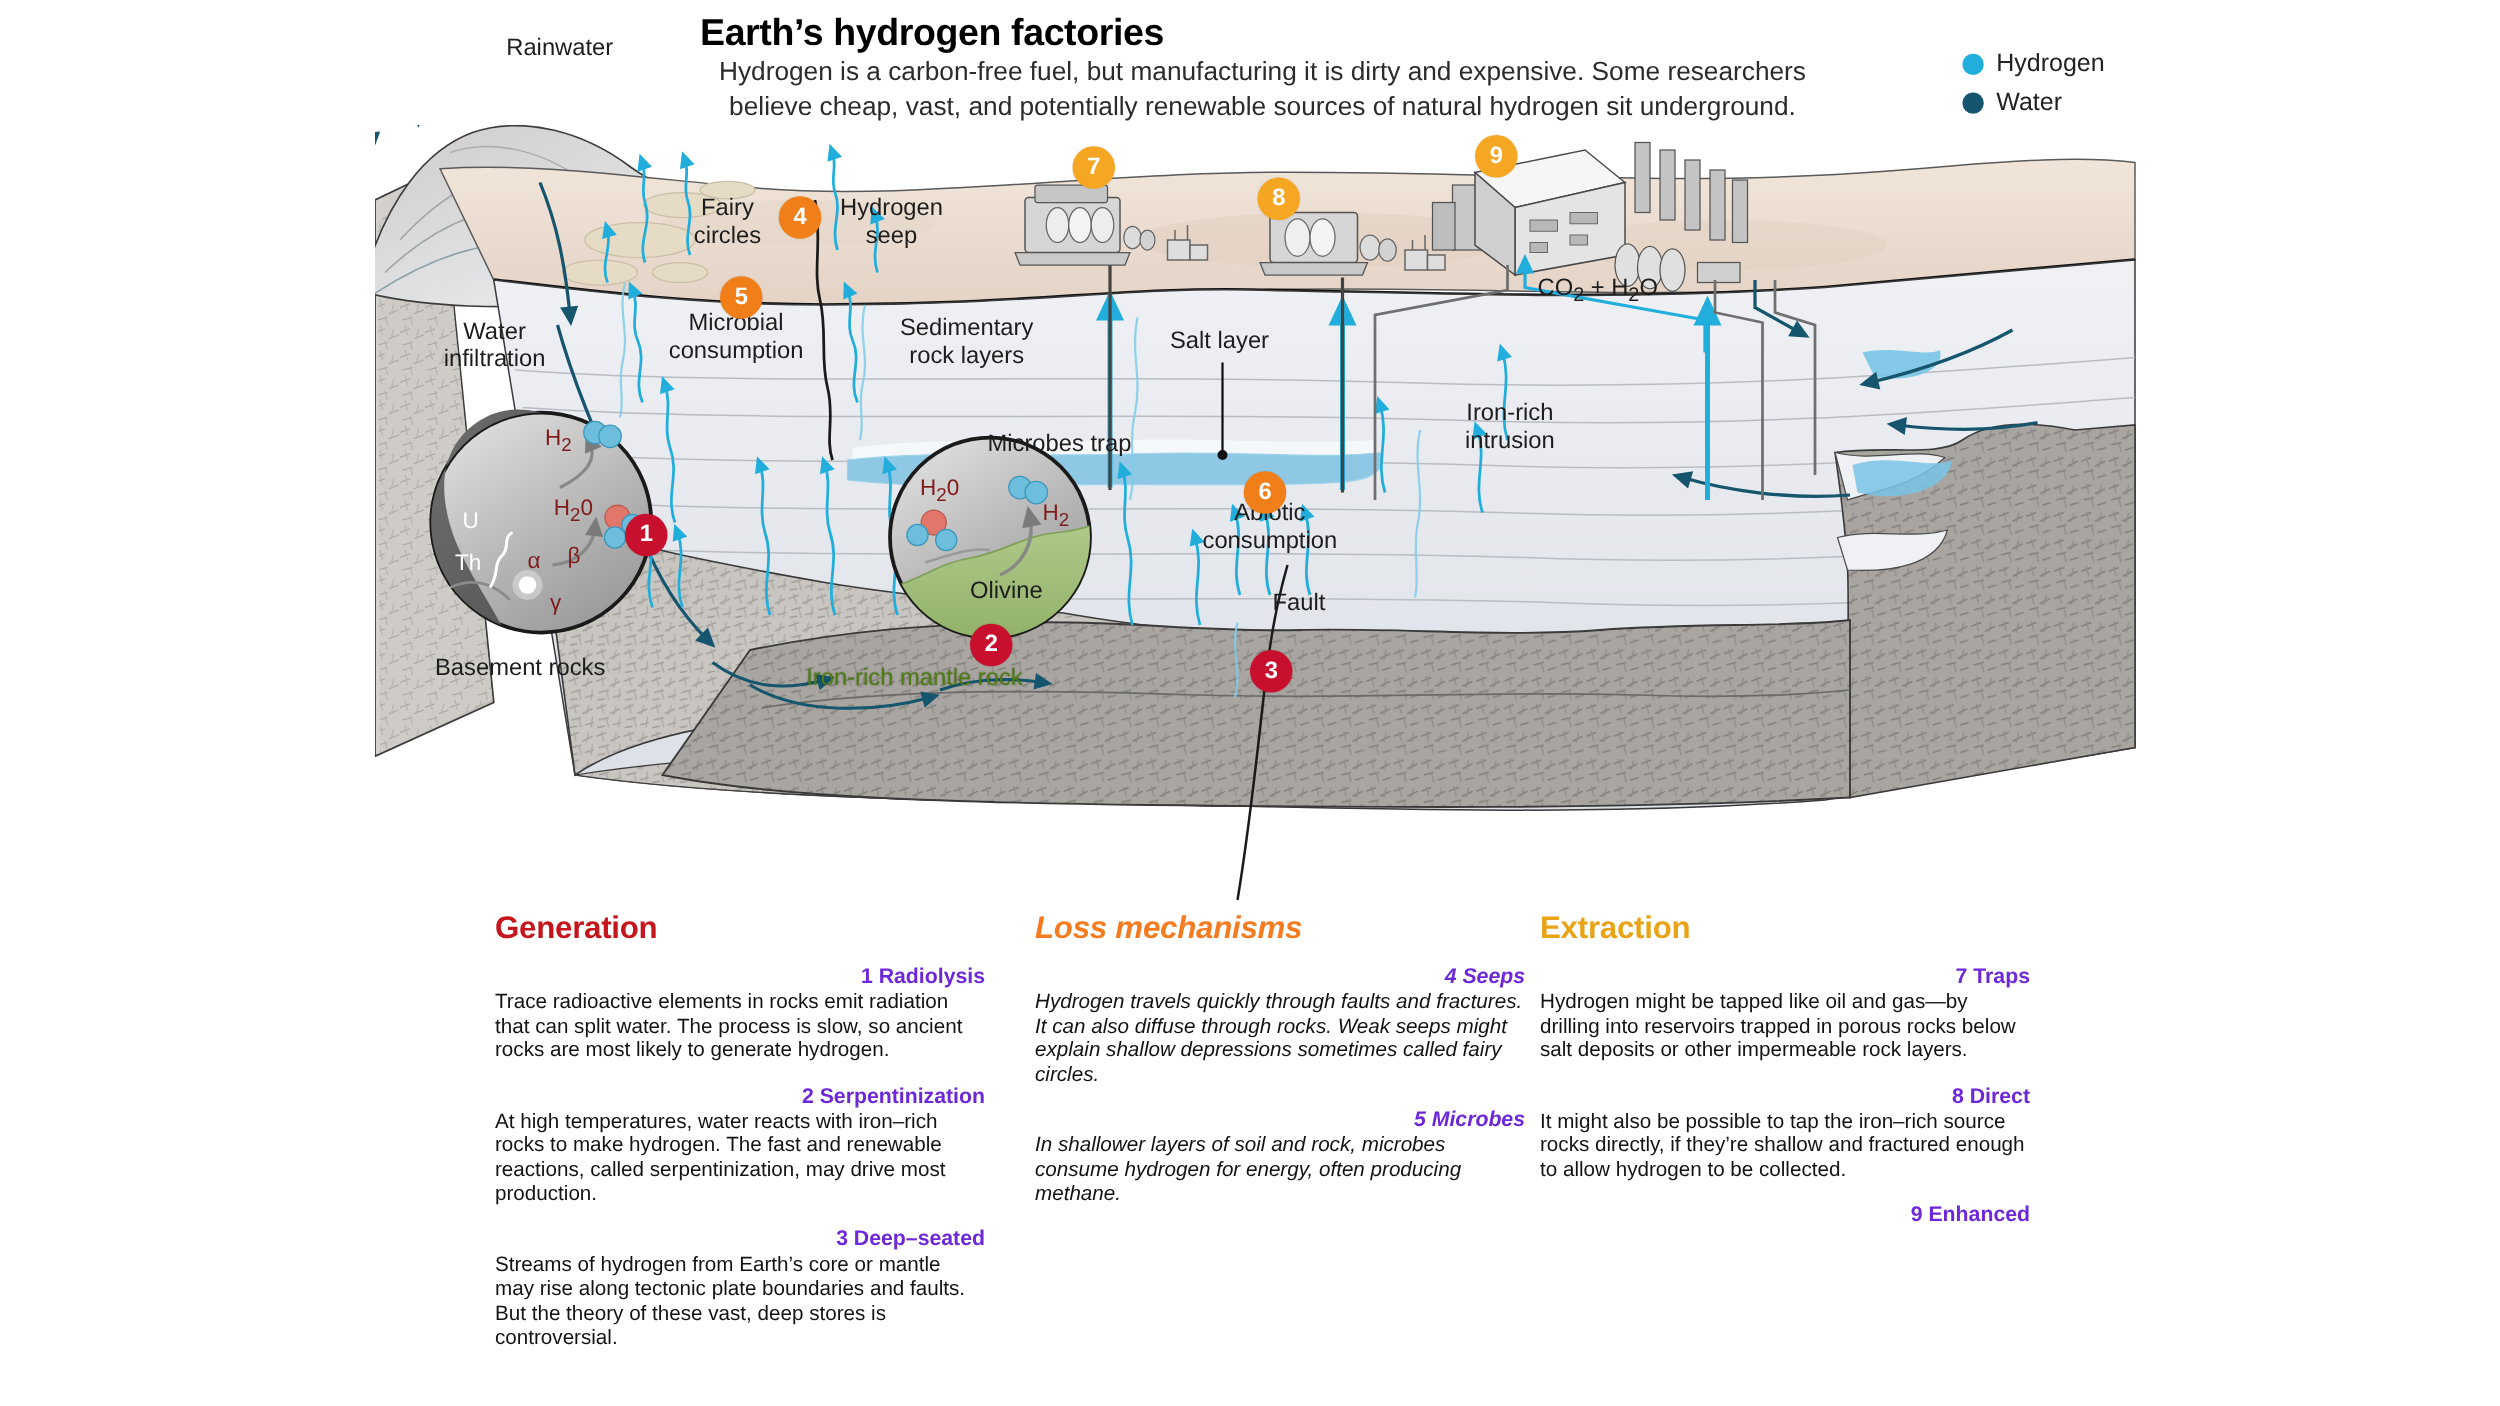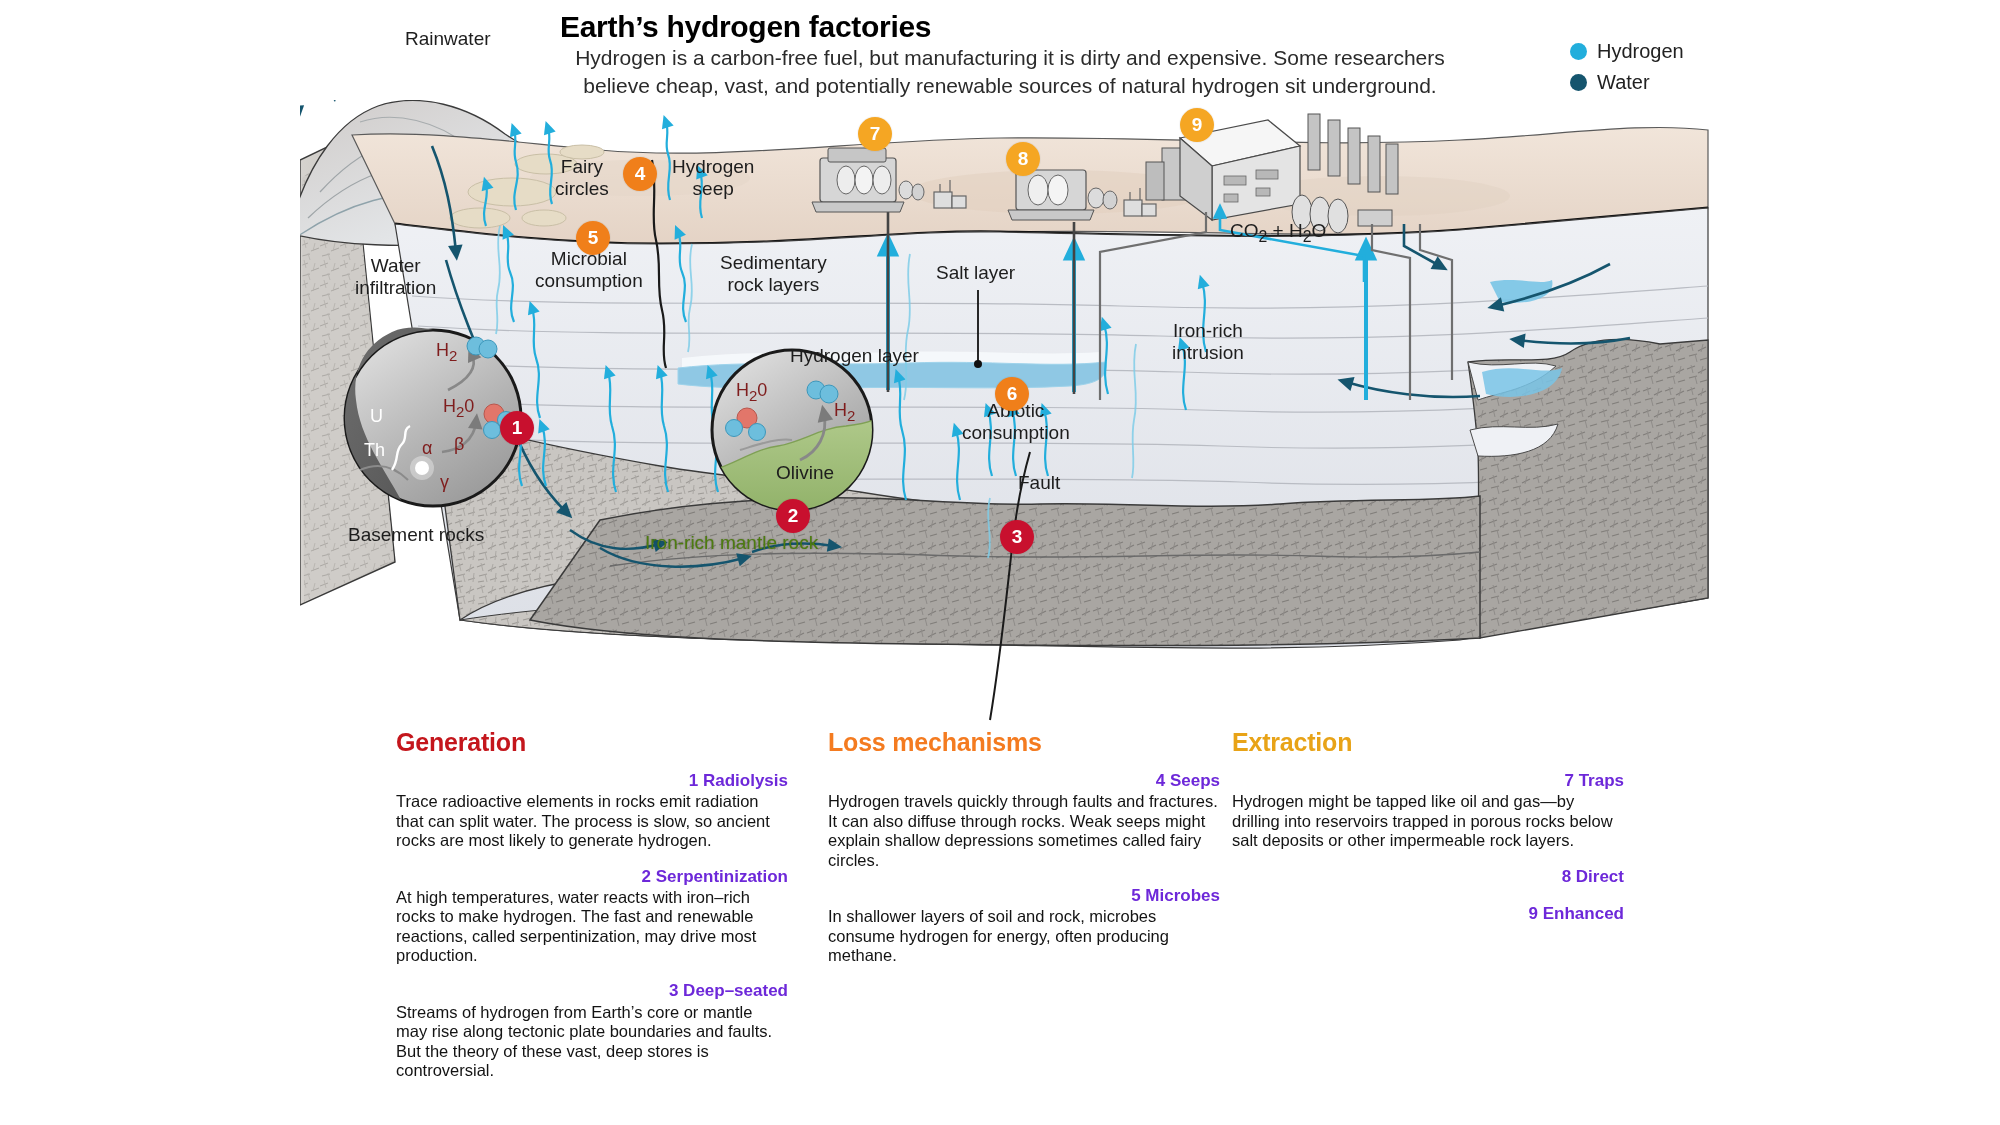--- a/index.html
+++ b/index.html
@@ -50,21 +50,21 @@
     box-shadow: 0 0 0 1px rgba(0,0,0,.04);
   }
 
   .molecule-label { position: absolute; font-size: 18px; color: #7f1d1d; }
   .molecule-label.white { color: #ffffff; }
 
   
   .columns { position: absolute; left: 0; top: 728px; width: 2000px; height: 400px; }
   .col { position: absolute; top: 0; width: 392px; }
   .col-1 { left: 396px; }
-  .col-2 { left: 828px; }
+  .col-2 { left: 828px; font-style: italic; }
   .col-3 { left: 1232px; }
 
   .col-head {
     font-size: 25px; font-weight: bold; margin: 0 0 13px 0;
     letter-spacing: -0.2px;
   }
   .entry { margin-bottom: 15px; }
   .entry-title { font-size: 17px; font-weight: bold; color: #6d28d9; line-height: 1.3; text-align: right; }
   .entry-body { font-size: 16.5px; color: #131313; line-height: 1.18; }
 </style>
@@ -397,21 +397,21 @@
       <circle cx="678" cy="264" r="4" fill="#111"></circle>
     </svg>
 
     <div class="dlabel" style="left:105px; top:-72px;">Rainwater</div>
     <div class="dlabel" style="left:55px; top:155px;">Water<br>infiltration</div>
     <div class="dlabel" style="left:255px; top:56px;">Fairy<br>circles</div>
     <div class="dlabel" style="left:372px; top:56px;">Hydrogen<br>seep</div>
     <div class="dlabel" style="left:235px; top:148px;">Microbial<br>consumption</div>
     <div class="dlabel" style="left:420px; top:152px;">Sedimentary<br>rock layers</div>
     <div class="dlabel" style="left:636px; top:162px;">Salt layer</div>
-    <div class="dlabel" style="left:490px; top:245px;">Hydrogen layer</div>
+    <div class="dlabel" style="left:490px; top:245px;">Microbes trap</div>
     <div class="dlabel" style="left:662px; top:300px;">Abiotic<br>consumption</div>
     <div class="dlabel" style="left:718px; top:372px;">Fault</div>
     <div class="dlabel" style="left:872px; top:220px;">Iron-rich<br>intrusion</div>
     <div class="dlabel" style="left:930px; top:120px;">CO<sub>2</sub> + H<sub>2</sub>O</div>
     <div class="dlabel" style="left:48px; top:424px;">Basement rocks</div>
     <div class="dlabel light" style="left:345px; top:432px;">Iron-rich mantle rock</div>
     <div class="dlabel" style="left:476px; top:362px;">Olivine</div>
 
     <div class="molecule-label" style="left:136px; top:240px;">H<sub>2</sub></div>
     <div class="molecule-label" style="left:143px; top:296px;">H<sub>2</sub>0</div>
@@ -465,20 +465,21 @@
     </div>
 
     <div class="col col-3">
       <div class="col-head" style="color:#E8A317">Extraction</div>
       <div class="entry">
         <div class="entry-title">7 Traps</div>
         <div class="entry-body">Hydrogen might be tapped like oil and gas—by drilling into reservoirs trapped in porous rocks below salt deposits or other impermeable rock layers.</div>
       </div>
       <div class="entry">
         <div class="entry-title">8 Direct</div>
+        <div class="entry-body">It might also be possible to tap the iron–rich source rocks directly, if they’re shallow and fractured enough to allow hydrogen to be collected.</div>
       </div>
       <div class="entry">
         <div class="entry-title">9 Enhanced</div>
       </div>
     </div>
   </div>
 
 </div>
 
 </body></html>

